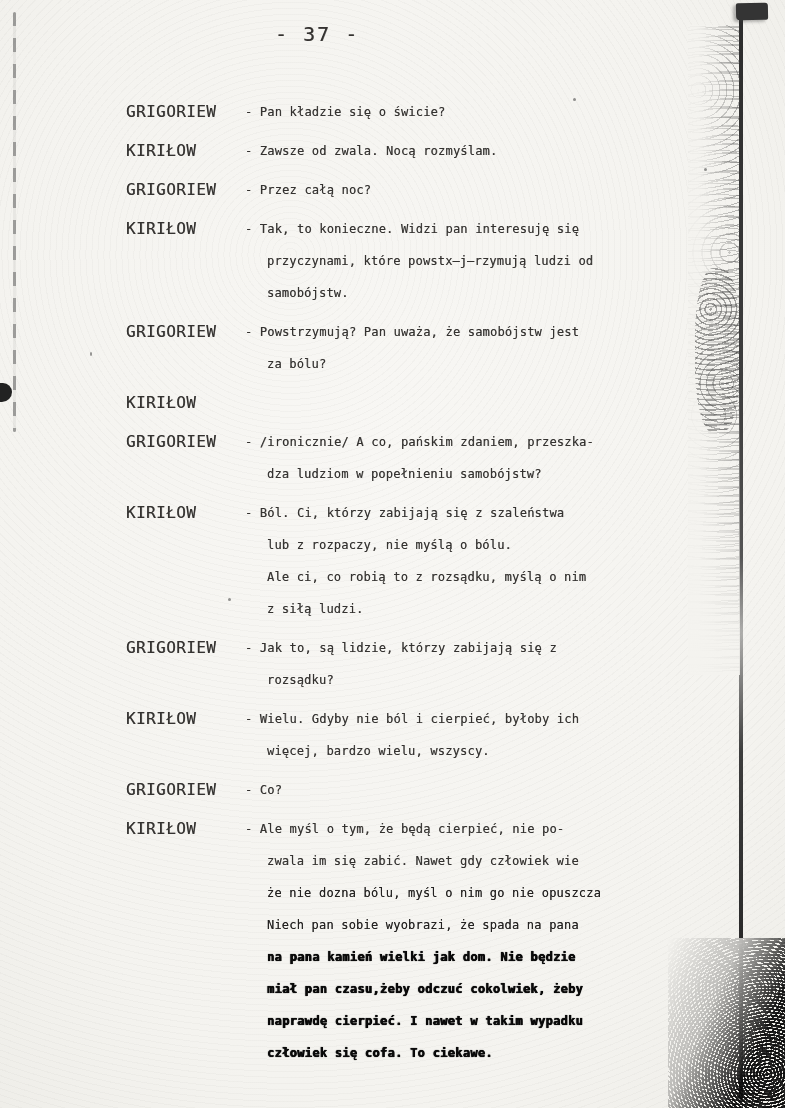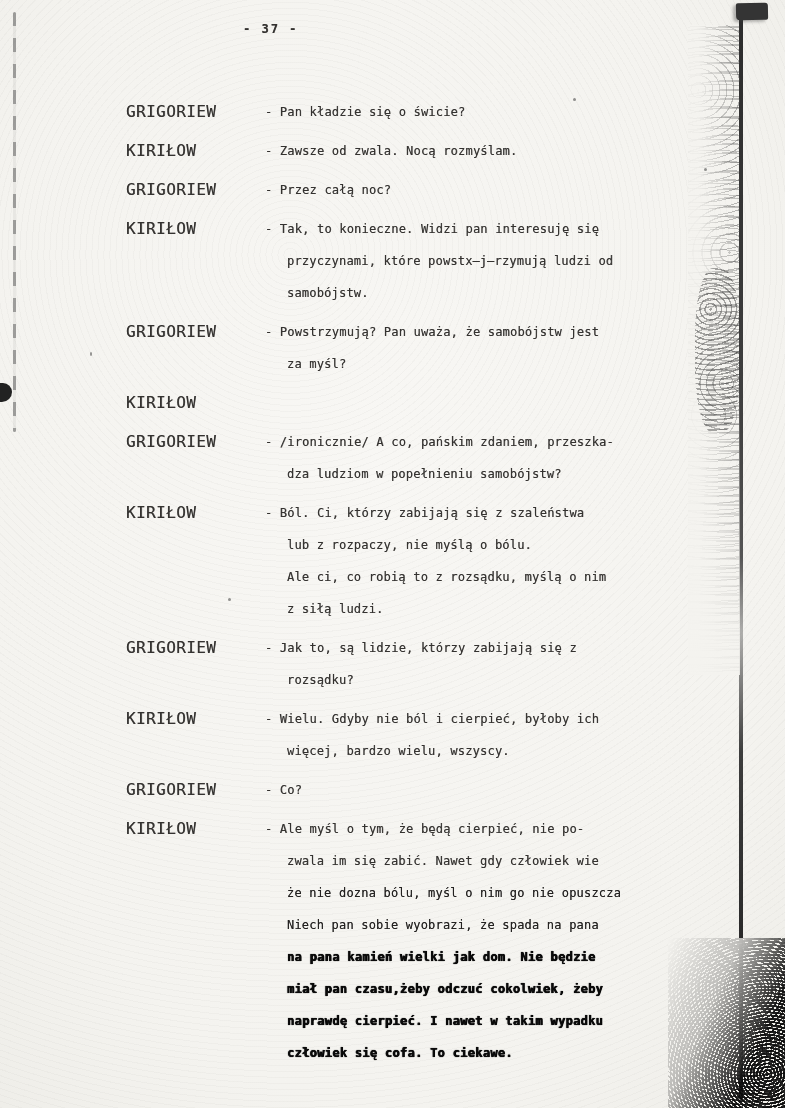--- a/index.html
+++ b/index.html
@@ -8,27 +8,26 @@
     width:785px;height:1108px;
     margin:0 auto;
     background:
       repeating-radial-gradient(circle at 37% 23%, rgba(120,118,112,.045) 0 1px, transparent 1px 6px),
       radial-gradient(ellipse at 48% 42%, #f8f7f4 0%, #f4f3ef 70%, #eeede8 100%);
     overflow:hidden;
     font-family:"DejaVu Sans Mono", monospace;
     color:#343230;
   }
   .page-number{
-    position:absolute; top:22px; left:243px;
-    font-size:12px; letter-spacing:2px;
+    position:absolute; top:22px; left:275px;
+    font-size:20px; letter-spacing:2px;
     text-shadow:.3px .3px .4px rgba(50,48,46,.55);
-    font-weight:bold;
   }
   .dialogue{ position:absolute; top:96px; left:0; width:740px; }
-  .turn{ display:flex; margin-bottom:7px;gap:20px; }
+  .turn{ display:flex; margin-bottom:7px; }
   .speaker{
     margin-left:126px; width:119px; flex:0 0 119px;
     font-size:16px; letter-spacing:.4px; line-height:32px;
     text-shadow:.35px .35px .45px rgba(50,48,46,.6);
     white-space:pre;
   }
   .speech{ flex:1; }
   .line{
     font-size:12px; letter-spacing:.2px; line-height:32px;
     white-space:pre;
@@ -142,21 +141,21 @@
         <div class="line first">- Tak, to konieczne. Widzi pan interesuję się</div>
         <div class="line cont">przyczynami, które powstx̶j̶rzymują ludzi od</div>
         <div class="line cont">samobójstw.</div>
       </div>
     </div>
 
     <div class="turn">
       <div class="speaker">GRIGORIEW</div>
       <div class="speech">
         <div class="line first">- Powstrzymują? Pan uważa, że samobójstw jest</div>
-        <div class="line cont">za myśl?</div>
+        <div class="line cont">za bólu?</div>
       </div>
     </div>
 
     <div class="turn">
       <div class="speaker">KIRIŁOW</div>
     </div>
 
     <div class="turn">
       <div class="speaker">GRIGORIEW</div>
       <div class="speech">

